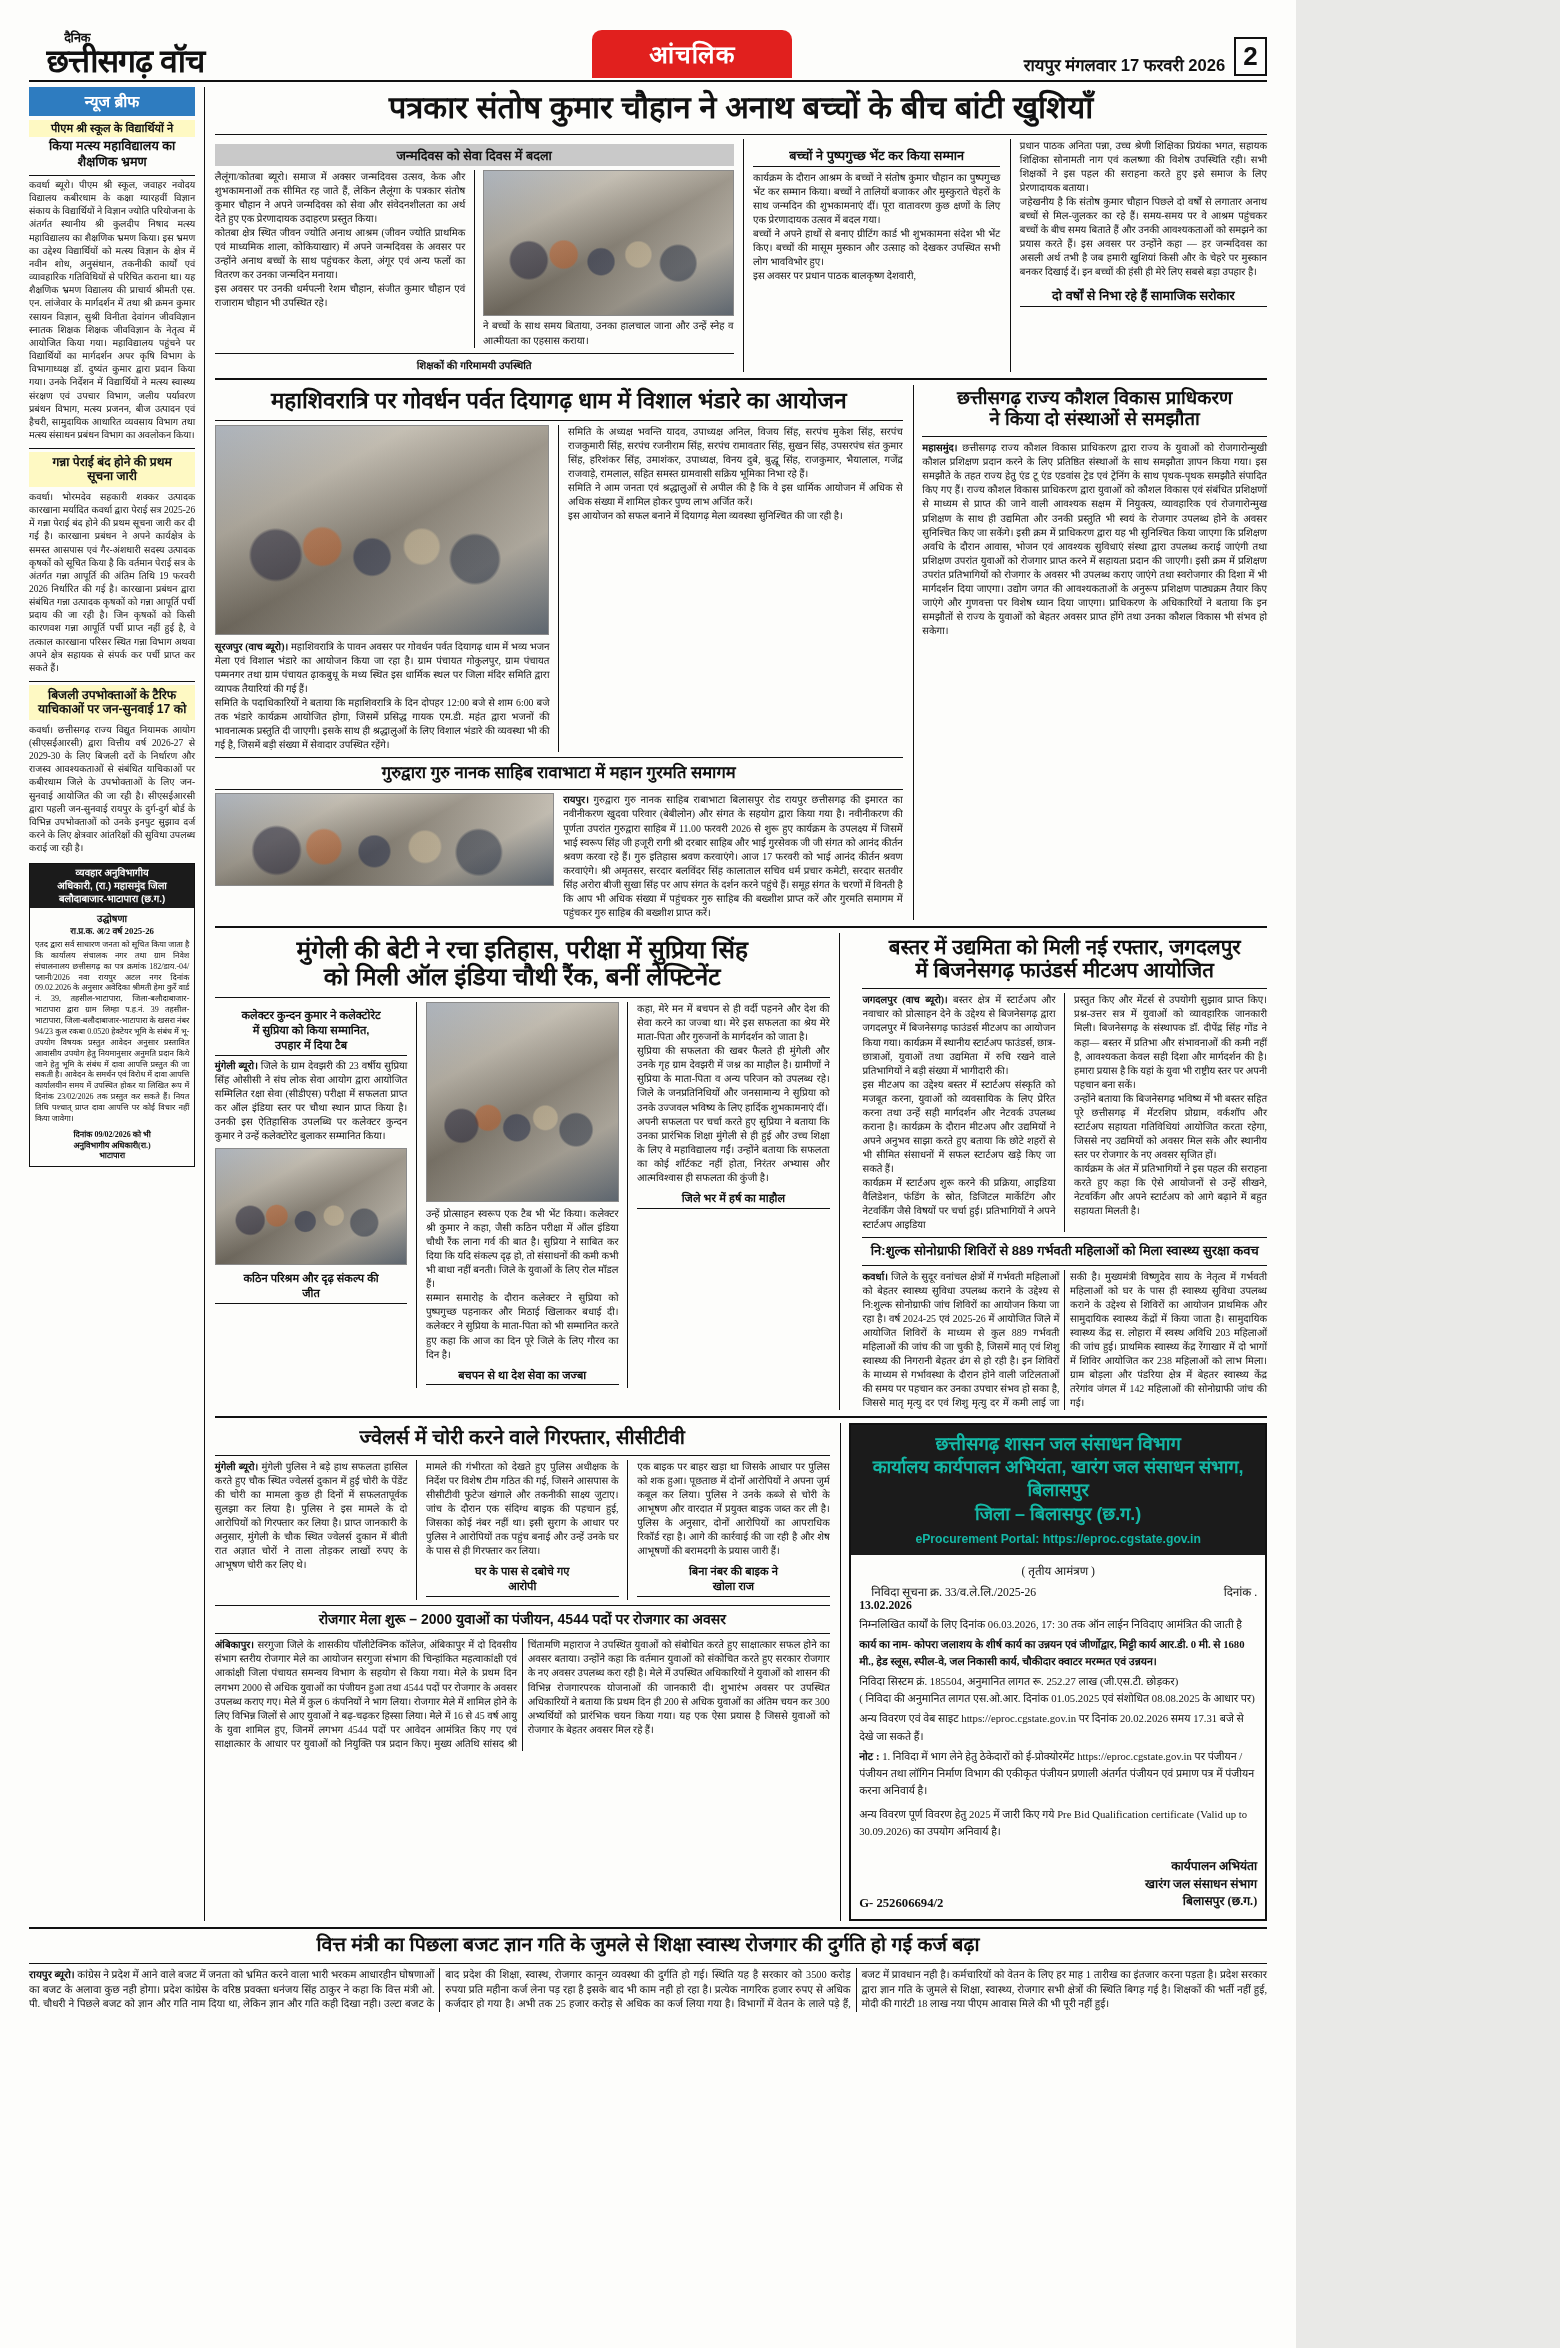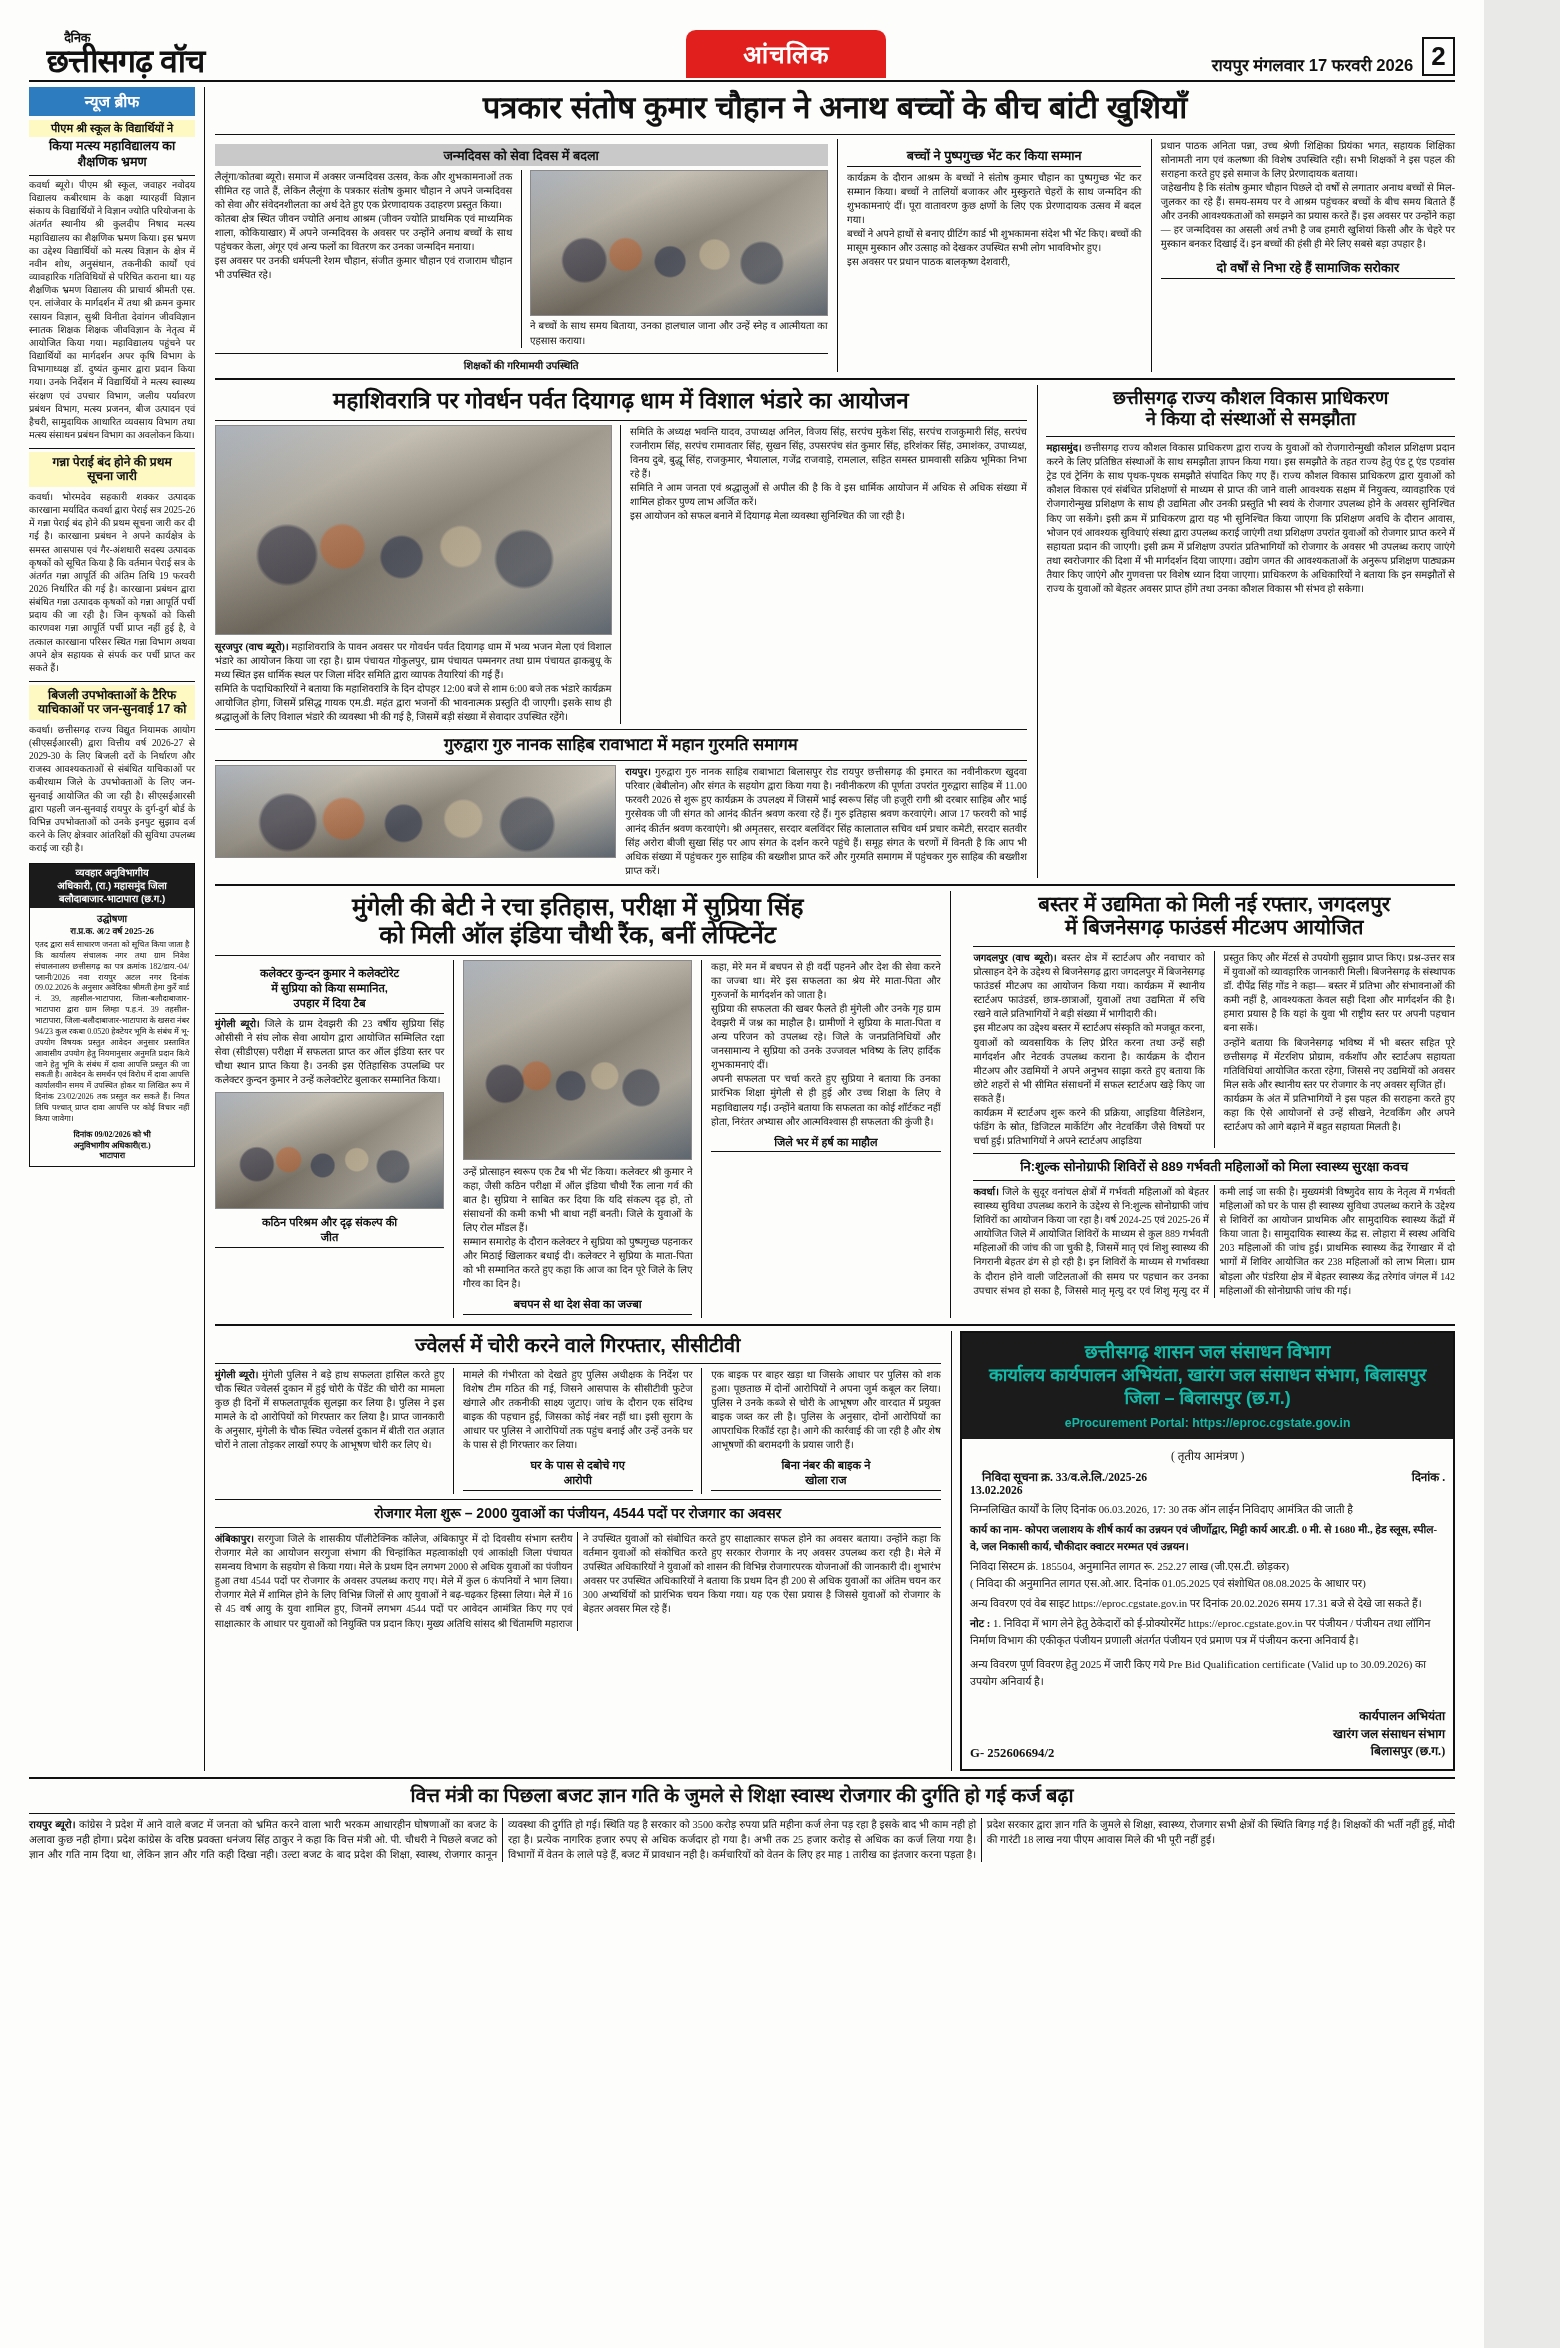--- a/index.html
+++ b/index.html
@@ -6,21 +6,21 @@
   * { box-sizing: border-box; }
   html, body { margin:0; padding:0; }
   body {
     width:1560px; height:2348px;
     background:#e9e9e7;
     font-family:"Liberation Serif","DejaVu Serif",serif;
     color:#111;
   }
   .page {
     position:relative;
-    width:1484px; height:2348px;
+    width:1296px; height:2348px;
     background:#fdfdfb;
     padding:17.6px 29px 13.7px 29px;
   }
   
   .masthead { display:flex; align-items:flex-end; height:60px; position:relative; }
   .logo-wrap { width:332px; padding-left:17.6px; }
   .logo-small {
     font-family:"Liberation Sans","DejaVu Sans",sans-serif;
     font-size:12.7px; font-weight:bold; color:#111; line-height:1;
     margin-left:17.6px; letter-spacing:-0.3px;
@@ -126,21 +126,21 @@
     font-family:"Liberation Sans","DejaVu Sans",sans-serif;
     font-weight:bold; font-size:18px; line-height:1.3;
   }
   .ad-black .portal {
     font-family:"Liberation Sans","DejaVu Sans",sans-serif;
     font-weight:bold; font-size:12.2px; margin-top:5.9px;
   }
   .tender-body { font-size:10.7px; line-height:1.6; }
   .tender-body b { font-weight:bold; }
   .tender-amn { text-align:center; font-size:11.7px; margin:2.9px 0 4.9px 0; }
-  .tender-row { display:flex; justify-content:space-between; font-weight:bold; font-size:11.7px;padding-left:12px;}
+  .tender-row { display:flex; justify-content:space-between; font-weight:normal; font-size:11.7px;padding-left:12px;}
   .sign { text-align:right; font-weight:bold; font-size:12.2px; line-height:1.45; margin-top:7.8px;}
   .gnum { font-weight:bold; font-size:12.7px; }
 
   .notice-hd {
     background:#1b1b1b;color:#fff;text-align:center;font-weight:bold;
     font-family:"Liberation Sans","DejaVu Sans",sans-serif;
     font-size:9.8px;line-height:1.3;padding:2.9px 2px;
   }
   .notice-body{font-size:8px;line-height:1.36;text-align:justify;}
   .notice-ctr{text-align:center;font-weight:bold;}

